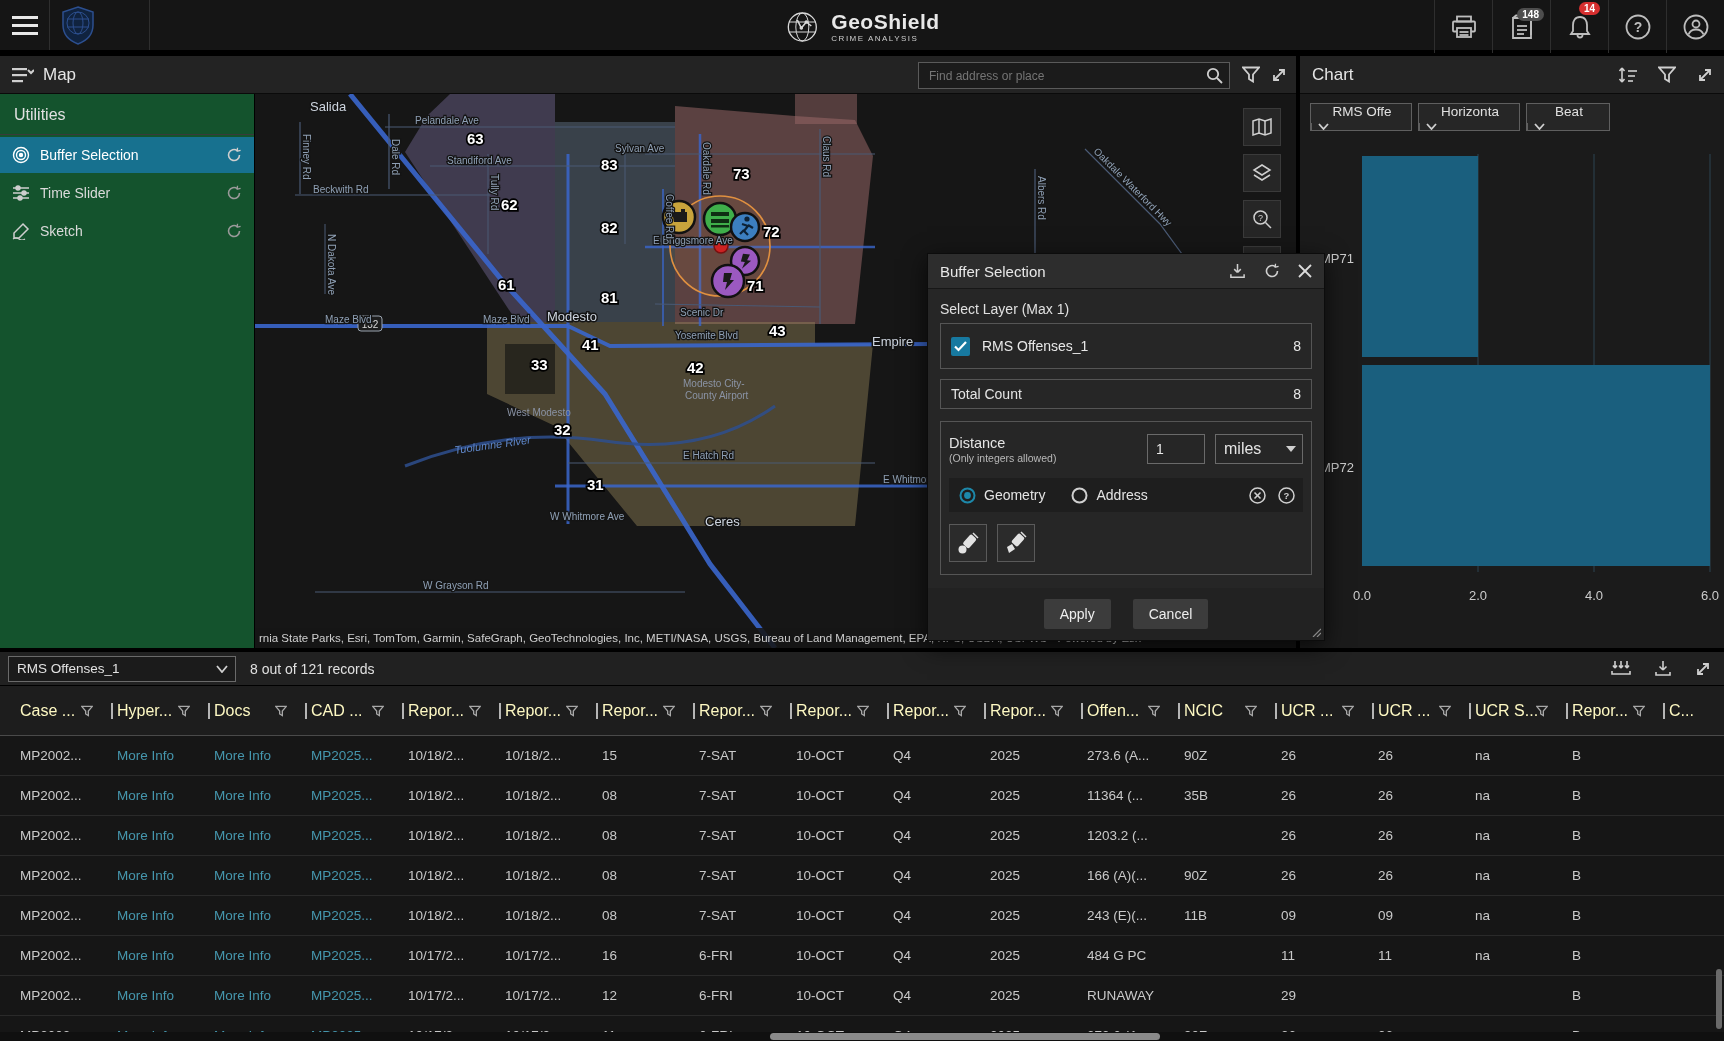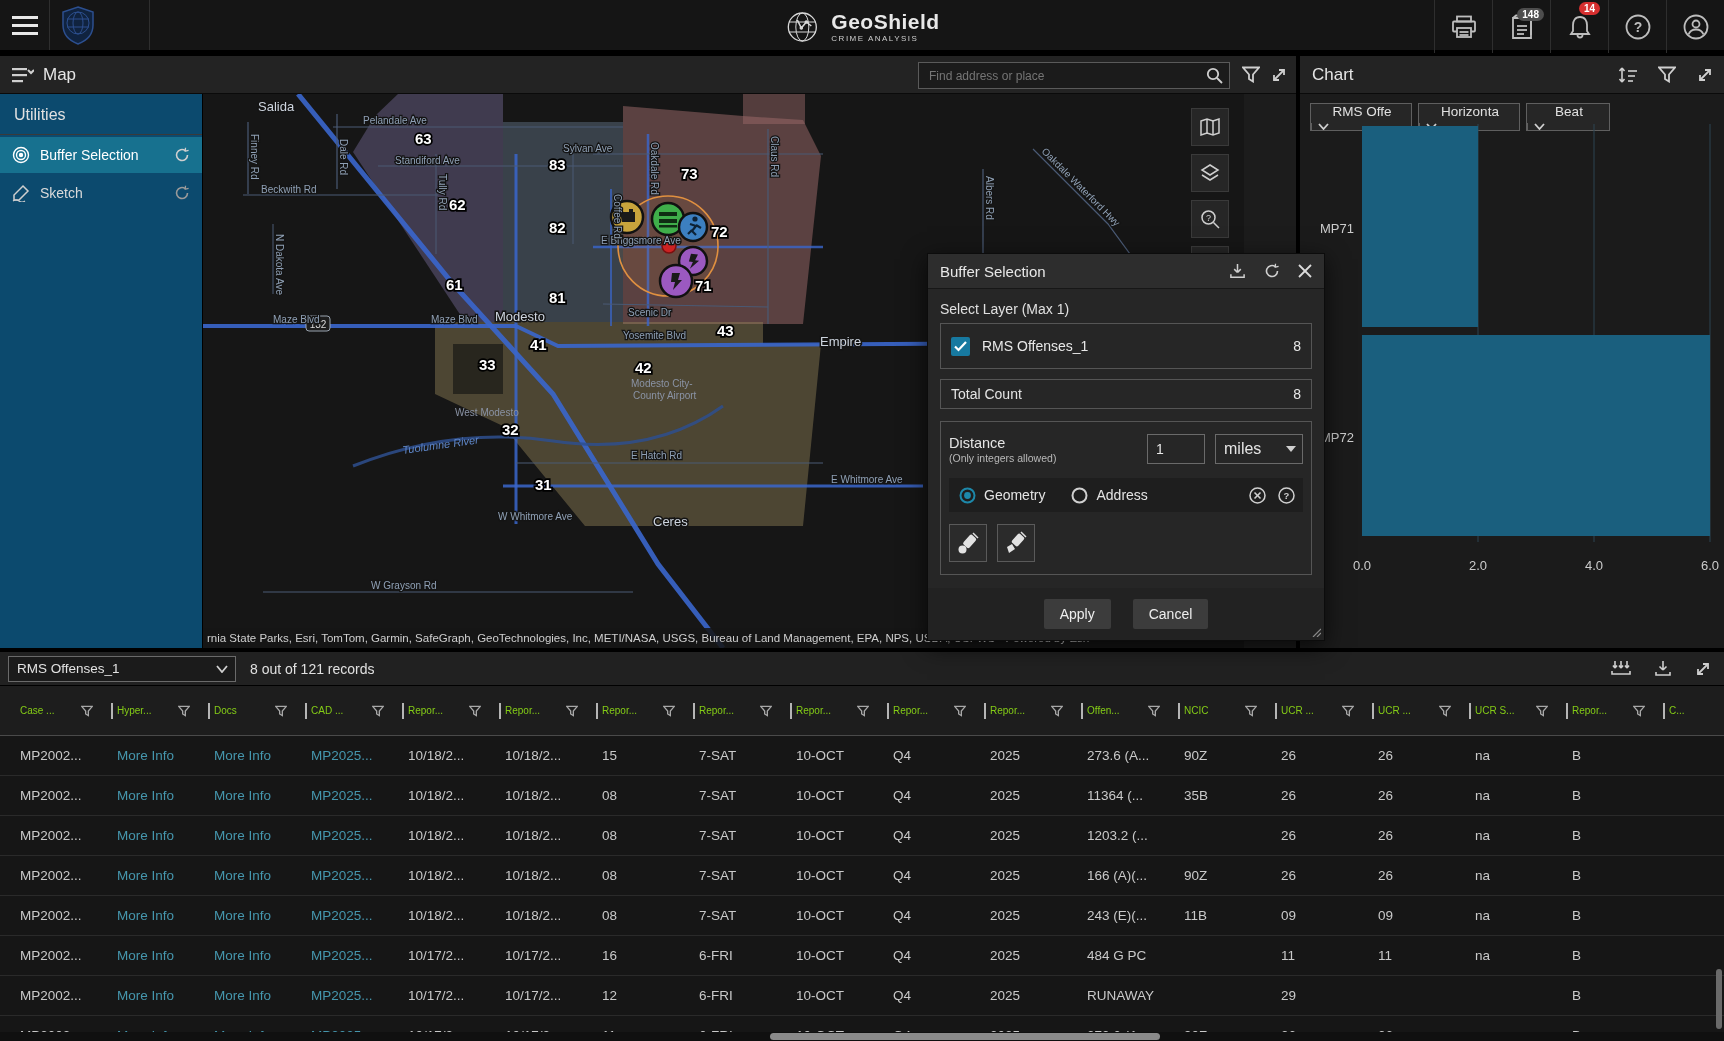--- a/index.html
+++ b/index.html
@@ -35,21 +35,21 @@
   
   #map-panel { position:absolute; left:0; top:56px; width:1296px; height:592px; background:#1c1c1c; }
   #map-search { position:absolute; right:66px; top:6px; width:312px; height:27px;
     border:1px solid #5a5a5a; background:#1b1b1b; display:flex; }
   #map-search input { flex:1; background:transparent; border:0; outline:none; color:#14b8a6;
     font-size:12px; padding:0 10px; font-family:"Liberation Sans",sans-serif; }
   #map-search .mag-seg { width:30px; display:flex; align-items:center; justify-content:center; cursor:pointer; }
   .hicon { cursor:pointer; display:flex; align-items:center; justify-content:center; }
 
   #map-body { position:absolute; left:0; top:38px; width:1296px; height:554px; display:flex; }
-  #utilities { width:203px; height:100%; background:#0c4a6e; border-right:1px solid #000; }
+  #utilities { width:255px; height:100%; background:#14532d; border-right:1px solid #000; }
   #utilities h3 { font-size:16px; font-weight:normal; color:#e0e0e0; padding:12px 14px 10px;
     border-bottom:1px solid #3a3a3a; }
   .util-item { height:36px; display:flex; align-items:center; padding:0 12px; gap:10px;
     font-size:14px; color:#dadada; cursor:pointer; margin-top:2px; position:relative; }
   .util-item.active { background:#17718f; color:#fff; }
   .util-item .reset { position:absolute; right:12px; }
 
   #map-area { position:relative; width:1041px; height:554px; background:#161616; overflow:hidden; }
   #map-attrib { position:absolute; left:0; bottom:0; width:100%; background:rgba(22,22,22,.88);
     color:#cfcfcf; font-size:11.5px; padding:4px 4px; white-space:nowrap; overflow:hidden; }
@@ -67,38 +67,38 @@
   #chart-panel { position:absolute; left:1300px; top:56px; width:424px; height:592px; background:#1b1b1b; }
   #chart-panel .panel-title { margin-left:0; }
   #chart-hdr-icons { position:absolute; right:10px; display:flex; gap:20px; }
   #chart-filters { display:flex; gap:6px; padding:9px 0 0 10px; }
   .dd { height:28px; border:1px solid #5f5f5f; background:#262626; display:flex; align-items:center;
     cursor:pointer;flex-direction:column; }
   .dd .dd-label { padding:0 6px 0 8px; font-size:13.5px; color:#e0e0e0; white-space:nowrap;
     overflow:hidden; flex:1; }
   .dd .dd-caret { width:24px; align-self:stretch; display:flex; align-items:center; justify-content:center;
     border-left:1px solid #5f5f5f; }
-  #chart-box { position:absolute; left:0; top:68px; }
+  #chart-box { position:absolute; left:0; top:98px; }
 
   
   #table-panel { position:absolute; left:0; top:652px; width:1724px; height:389px; background:#161616; }
   #table-toolbar { height:34px; background:#212121; display:flex; align-items:center;
     border-bottom:1px solid #000; position:relative; }
   #layer-select { margin-left:8px; width:228px; height:26px; border:1px solid #6a6a6a;
     background:#1b1b1b; display:flex; align-items:center; cursor:pointer; }
   #layer-select .dd-label { flex:1; padding:0 8px; font-size:13.5px; color:#e2e2e2; }
   #layer-select .dd-caret { width:26px; align-self:stretch; display:flex; align-items:center;
     justify-content:center; }
   #records-text { margin-left:14px; font-size:14px; color:#e0e0e0; }
   #table-toolbar-icons { position:absolute; right:12px; display:flex; gap:22px; }
 
   #thead { height:50px; display:flex; align-items:center; background:#1d1d1d;
     border-bottom:1px solid #4a4a4a; padding-left:20px; overflow:hidden; }
   .th { width:97px; flex:0 0 97px; position:relative; display:flex; align-items:center;
-    font-size:10px; color:#84cc16; cursor:pointer; }
+    font-size:16px; color:#fef9c3; cursor:pointer; }
   .th .th-label { white-space:nowrap; overflow:hidden; max-width:62px; }
   .th .funnel { position:absolute; right:24px; }
   .th .hdiv { position:absolute; right:4px; width:2px; height:16px; background:#b5b5b5; }
   #tbody .tr { height:40px; display:flex; align-items:center; padding-left:20px;
     border-bottom:1px solid #2a2a2a; background:#161616; }
   .td { width:97px; flex:0 0 97px; font-size:13.5px; color:#c9c9c9; white-space:nowrap;
     overflow:hidden; }
   .td.link { color:#4596ad; cursor:pointer; }
 
   
@@ -278,20 +278,37 @@
         </svg>
         <span>Buffer Selection</span>
         <span class="reset">
           <svg width="16" height="16" viewBox="0 0 16 16" fill="none" stroke="#cfcfcf" stroke-width="1.6">
             <path d="M13.5 8 a5.5 5.5 0 1 1 -2.2 -4.4"></path>
               <path d="M11.5 0.8 L11.3 4.2 L14.6 3.4" stroke-width="1.3"></path>
           </svg>
         </span>
       </div>
 
+      <div class="util-item">
+        <svg width="18" height="18" viewBox="0 0 18 18" stroke="#cfcfcf" stroke-width="1.5">
+          <line x1="1" y1="4" x2="17" y2="4"></line>
+            <circle cx="6" cy="4" r="2" fill="#cfcfcf"></circle>
+          <line x1="1" y1="9" x2="17" y2="9"></line>
+            <circle cx="12" cy="9" r="2" fill="#cfcfcf"></circle>
+          <line x1="1" y1="14" x2="17" y2="14"></line>
+            <circle cx="8" cy="14" r="2" fill="#cfcfcf"></circle>
+        </svg>
+        <span>Time Slider</span>
+        <span class="reset">
+          <svg width="16" height="16" viewBox="0 0 16 16" fill="none" stroke="#9a9a9a" stroke-width="1.6">
+            <path d="M13.5 8 a5.5 5.5 0 1 1 -2.2 -4.4"></path>
+              <path d="M11.5 0.8 L11.3 4.2 L14.6 3.4" stroke-width="1.3"></path>
+          </svg>
+        </span>
+      </div>
 
       <div class="util-item">
         <svg width="18" height="18" viewBox="0 0 18 18" fill="none" stroke="#cfcfcf" stroke-width="1.5">
           <path d="M11 2 L16 7 L7 16 L2 16 L2 11 Z"></path>
             <path d="M1 17 q3 -2 6 0 q3 2 6 0" stroke-width="1.2"></path>
         </svg>
         <span>Sketch</span>
         <span class="reset">
           <svg width="16" height="16" viewBox="0 0 16 16" fill="none" stroke="#9a9a9a" stroke-width="1.6">
             <path d="M13.5 8 a5.5 5.5 0 1 1 -2.2 -4.4"></path>

